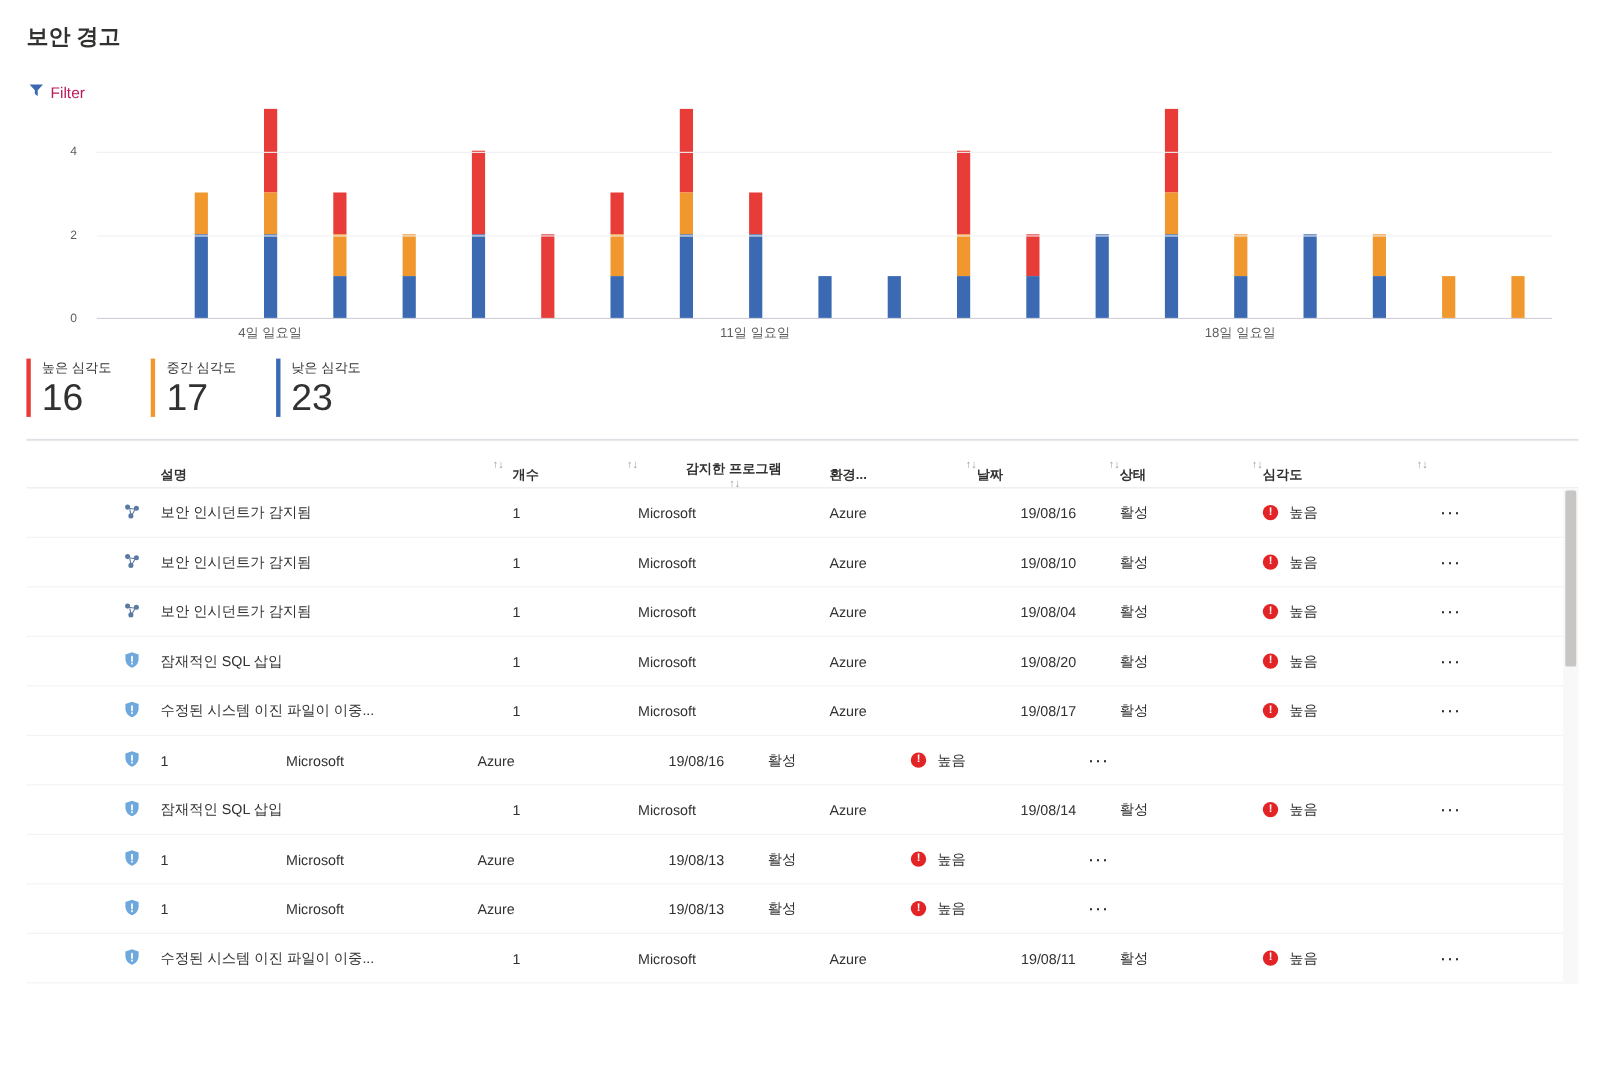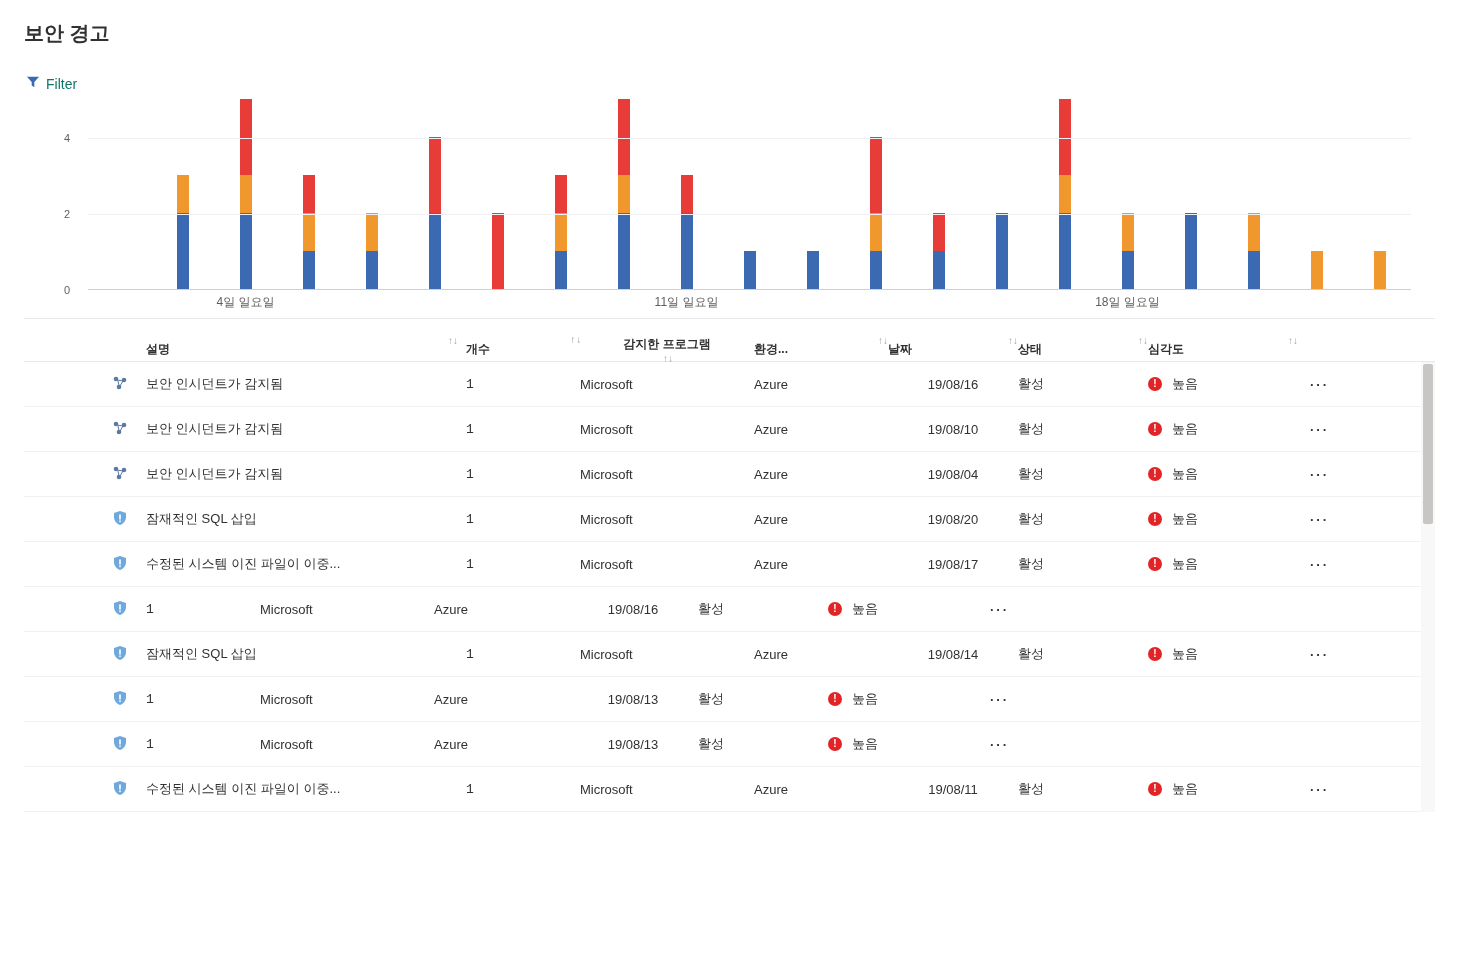--- a/index.html
+++ b/index.html
@@ -23,21 +23,21 @@
     .page-title {
       font-size: 20px;
       font-weight: 600;
       margin-bottom: 24px;
     }
     .filter-btn {
       display: inline-flex;
       align-items: center;
       gap: 6px;
       font-size: 14px;
-      color: #0f766e;
+      color: #be185d;
       background: none;
       border: none;
       cursor: pointer;
       padding: 4px 2px;
       margin-bottom: 4px;
     }
     .filter-icon svg {
       width: 14px;
       height: 14px;
     }
@@ -157,21 +157,21 @@
       color: #323130;
       border-bottom: 1px solid #e8e8ec;
       border-top: 1px solid #e8e8ec;
     }
     .table-row {
       height: 45px;
       border-bottom: 1px solid #f3f2f1;
     }
     .col-icon { width: 110px; padding-left: 76px; }
     .col-desc { width: 320px; padding-right: 8px; white-space: nowrap; overflow: hidden; text-overflow: ellipsis; }
-    .col-count { width: 114px; font-family: Liberation Mono, monospace; }
+    .col-count { width: 114px; }
     .col-detected { width: 174px; flex-direction: column; }
     .col-env { width: 134px; }
     .col-date { width: 130px; text-align: center; }
     .col-status { width: 130px; }
     .col-sev { width: 150px; display: flex; align-items: center; gap: 10px; }
     .col-more { flex: 1; text-align: left; padding-left: 12px; font-weight: 800; letter-spacing: 2px; color: #323130; cursor: pointer; }
     .sort-icon {
       display: inline-block;
       width: 10px;
       color: #a19f9d;
@@ -373,20 +373,43 @@
         <div class="gridline" style="top: 38px;"></div>
       </div>
     <div class="xaxis" id="xaxis">
         <div class="xlabel" style="left: 11.9048%;">4일 일요일</div>
         <div class="xlabel" style="left: 45.2381%;">11일 일요일</div>
         <div class="xlabel" style="left: 78.5714%;">18일 일요일</div>
       </div>
   </div>
 
   
+  <div class="summary" id="summary">
+      <div class="summary-item">
+        <div class="summary-bar" style="background: rgb(231, 60, 55);"></div>
+        <div class="summary-text">
+          <div class="summary-label">높은 심각도</div>
+          <div class="summary-value">16</div>
+        </div>
+      </div>
+      <div class="summary-item">
+        <div class="summary-bar" style="background: rgb(240, 151, 46);"></div>
+        <div class="summary-text">
+          <div class="summary-label">중간 심각도</div>
+          <div class="summary-value">17</div>
+        </div>
+      </div>
+      <div class="summary-item">
+        <div class="summary-bar" style="background: rgb(59, 106, 179);"></div>
+        <div class="summary-text">
+          <div class="summary-label">낮은 심각도</div>
+          <div class="summary-value">23</div>
+        </div>
+      </div>
+    </div>
 
   
   <div class="table-wrap">
     <div class="table-header-row">
       <div class="col-icon"></div>
       <div class="hcol col-desc">
         <span class="label">설명</span>
         <span class="sort-icon">↑↓</span>
       </div>
       <div class="hcol col-count">

